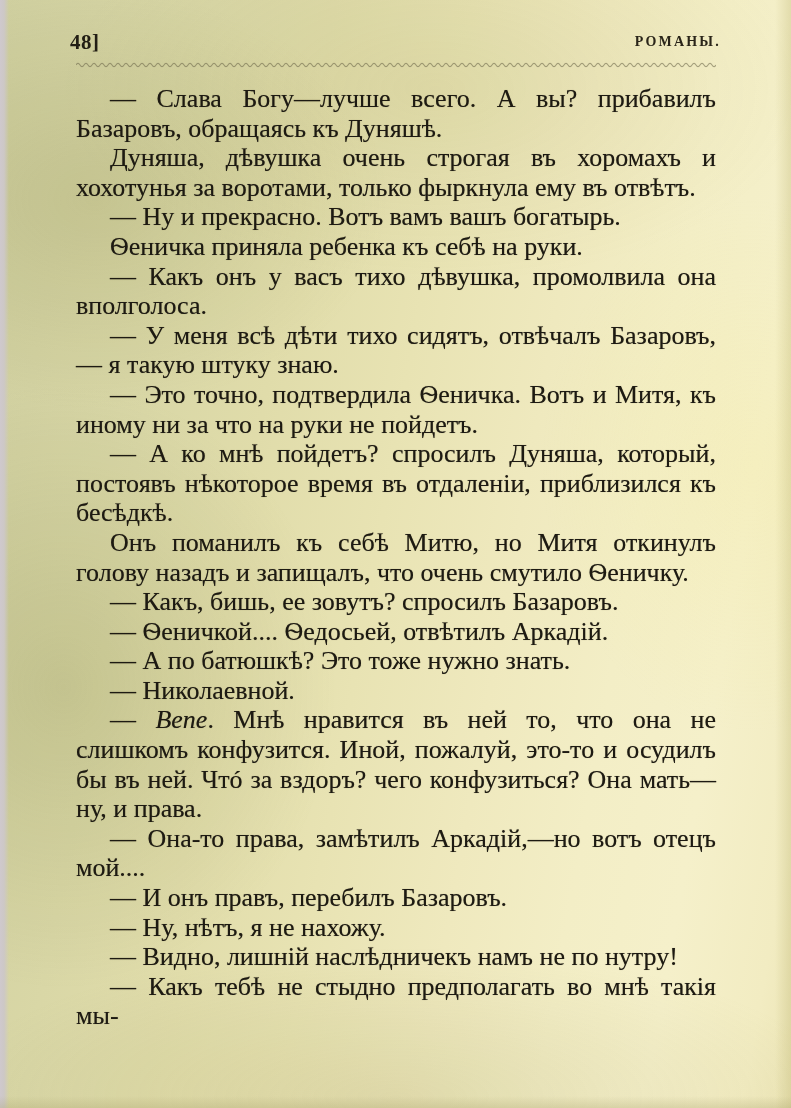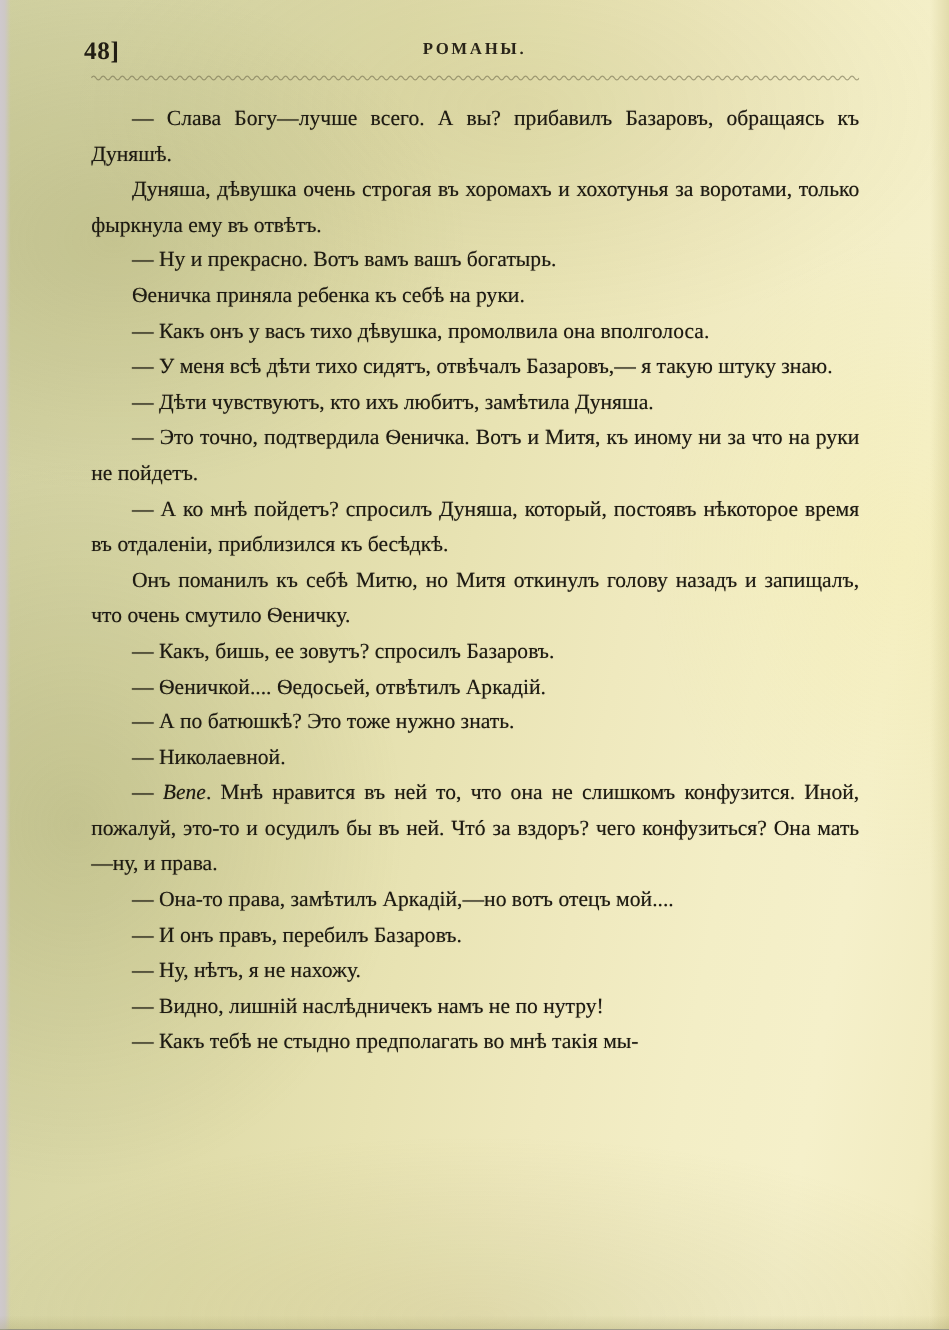--- a/index.html
+++ b/index.html
@@ -83,21 +83,21 @@
     font-weight: 700;
     color: #221e14;
     letter-spacing: 0.5px;
     font-family: "Liberation Serif", "DejaVu Serif", serif;
     text-align: right;
   }
   #head-title {
     position: absolute;
     left: 0; right: 0;
     top: 4px;
-    text-align: center;
+    text-align: right;
     font-size: 14px;
     font-weight: 700;
     letter-spacing: 2.2px;
     color: #2a2519;
     font-family: "Liberation Serif", "DejaVu Serif", serif;
   }
 
   
   #head-rule {
     position: absolute;
@@ -109,21 +109,21 @@
   }
   #head-rule svg { display: block; width: 100%; height: 100%; }
 
   
   #textblock {
     position: absolute;
     left: 76px;
     top: 84px;
     width: 640px;
     color: #1d1a12;
-    font-size: 18px;
+    font-size: 26px;
     line-height: 29.6px;
     text-align: justify;
     text-justify: inter-word;
     font-family: "Liberation Serif", "DejaVu Serif", serif;
   }
   #textblock p {
     margin: 0;
     text-indent: 34px;
     
     text-shadow: 0 0 0.7px rgba(40,35,20,0.55);
@@ -154,21 +154,20 @@
     </svg>
   </div>
 
   <div id="textblock">
       <p id="p1">— Слава Богу—лучше всего. А вы? прибавилъ Базаровъ, обращаясь къ Дуняшѣ.</p>
       <p id="p2">Дуняша, дѣвушка очень строгая въ хоромахъ и хохотунья за воротами, только фыркнула ему въ отвѣтъ.</p>
       <p id="p3">— Ну и прекрасно. Вотъ вамъ вашъ богатырь.</p>
       <p id="p4">Ѳеничка приняла ребенка къ себѣ на руки.</p>
       <p id="p5">— Какъ онъ у васъ тихо дѣвушка, промолвила она вполголоса.</p>
       <p id="p6">— У меня всѣ дѣти тихо сидятъ, отвѣчалъ Базаровъ,— я такую штуку знаю.</p>
-      <p id="p7">— Дѣти чувствуютъ, кто ихъ любитъ, замѣтила Дуняша.</p>
       <p id="p8">— Это точно, подтвердила Ѳеничка. Вотъ и Митя, къ иному ни за что на руки не пойдетъ.</p>
       <p id="p9">— А ко мнѣ пойдетъ? спросилъ Дуняша, который, постоявъ нѣкоторое время въ отдаленіи, приблизился къ бесѣдкѣ.</p>
       <p id="p10">Онъ поманилъ къ себѣ Митю, но Митя откинулъ голову назадъ и запищалъ, что очень смутило Ѳеничку.</p>
       <p id="p12">— Какъ, бишь, ее зовутъ? спросилъ Базаровъ.</p>
       <p id="p13">— Ѳеничкой.... Ѳедосьей, отвѣтилъ Аркадій.</p>
       <p id="p14">— А по батюшкѣ? Это тоже нужно знать.</p>
       <p id="p15">— Николаевной.</p>
       <p id="p16">— <span class="lat">Bene</span>. Мнѣ нравится въ ней то, что она не слишкомъ конфузится. Иной, пожалуй, это-то и осудилъ бы въ ней. Чтó за вздоръ? чего конфузиться? Она мать—ну, и права.</p>
       <p id="p17">— Она-то права, замѣтилъ Аркадій,—но вотъ отецъ мой....</p>
       <p id="p18">— И онъ правъ, перебилъ Базаровъ.</p>

